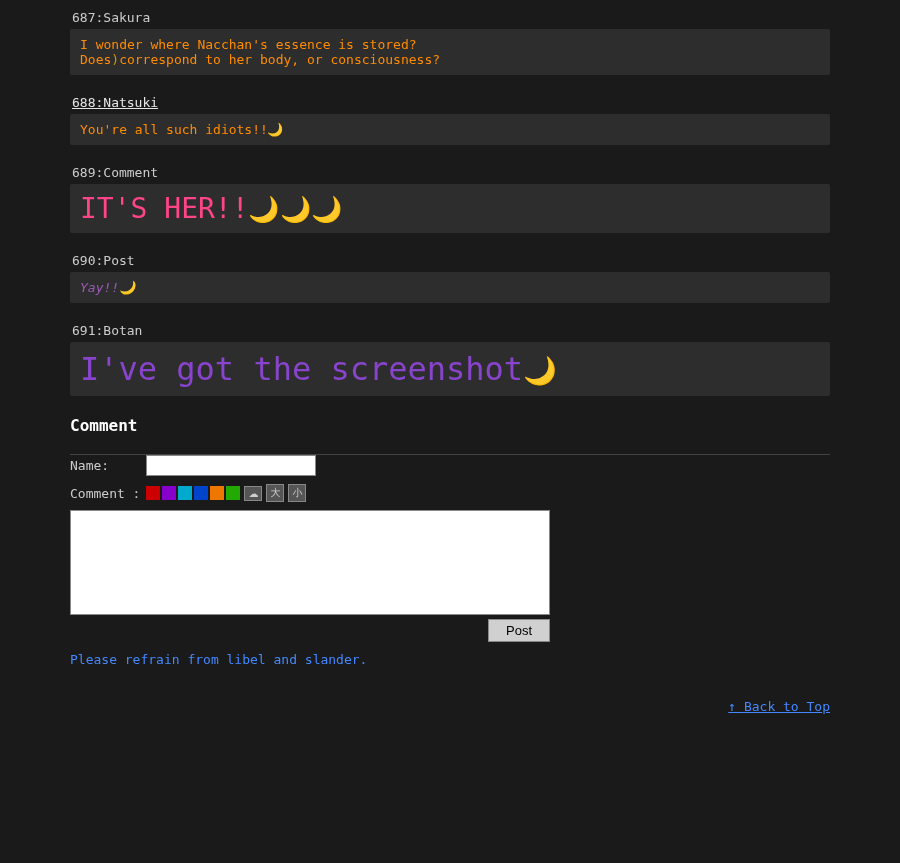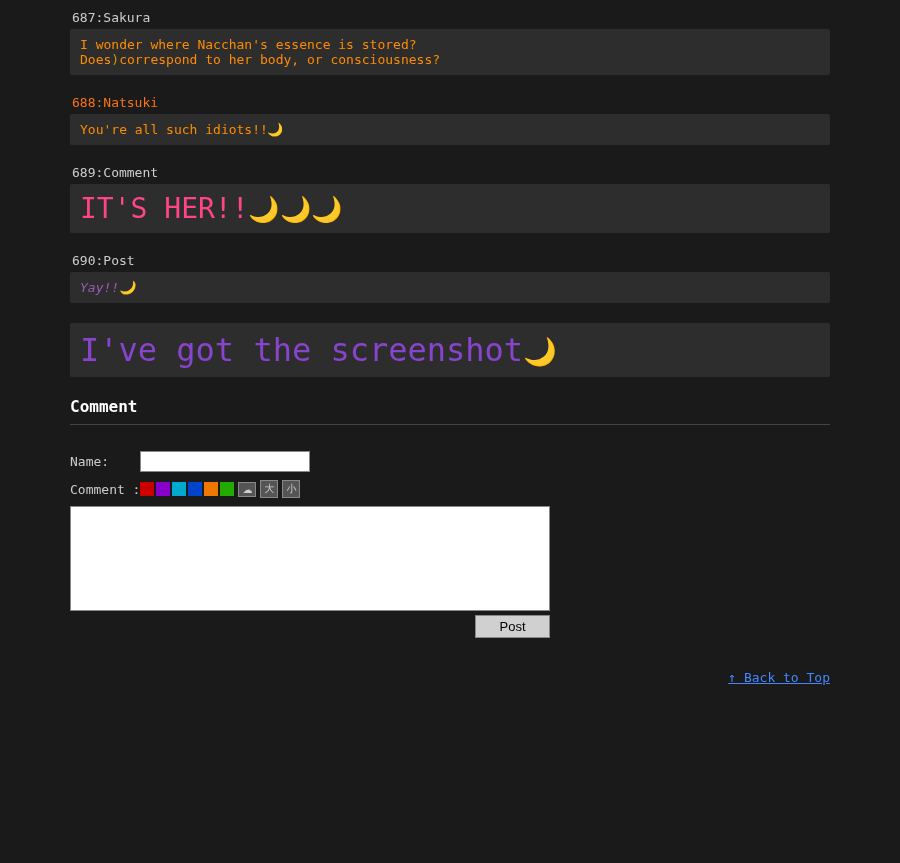--- a/index.html
+++ b/index.html
@@ -59,35 +59,36 @@
       font-size: 32px;
     }
     .emoji-char {
       color: #cc9900;
       font-size: 1em;
     }
     .section-title {
       color: #fff;
       font-size: 16px;
       font-weight: bold;
-      margin-bottom: 26px;
+      margin-bottom: 0;
       border-bottom: 1px solid #444;
-      padding-bottom: 8px;
+      padding-bottom: 19px;
     }
     .form-section {
       margin-top: 10px;
     }
     .form-row {
       display: flex;
       align-items: center;
       margin-bottom: 8px;
     }
     .form-label {
       color: #ccc;
       font-size: 13px;
+      margin-right: 6px;
       min-width: 70px;
     }
     .name-input {
       background: #fff;
       border: 1px solid #888;
       color: #000;
       font-size: 13px;
       padding: 2px 4px;
       width: 170px;
     }
@@ -132,21 +133,21 @@
     .post-btn {
       display: block;
       margin-left: auto;
       margin-top: 4px;
       background: #d0d0d0;
       border: 1px solid #888;
       color: #000;
       font-size: 13px;
       padding: 3px 16px;
       cursor: pointer;
-      width: 75px;
+      width: 62px;
     }
     .warning-text {
       color: #4488ff;
       font-size: 13px;
       margin-top: 10px;
     }
     .back-to-top {
       text-align: right;
       margin-top: 32px;
       color: #4488ff;
@@ -169,21 +170,21 @@
     <div class="comment-author">687:Sakura</div>
     <div class="comment-text">
       <span class="msg-687">
         I wonder where Nacchan's essence is stored?<br>
         Does<span class="emoji-char">)</span>correspond to her body, or consciousness?
       </span>
     </div>
   </div>
 
   <div class="comment-block">
-    <div class="comment-author" style="color:#f97316;">688:Natsuki</div>
+    <div class="comment-author" style="color:#e5e5e5;text-decoration:underline;">688:Natsuki</div>
     <div class="comment-text">
       <span class="msg-688">
         You're all such idiots!!<span class="emoji-char">🌙</span>
       </span>
     </div>
   </div>
 
   <div class="comment-block">
     <div class="comment-author">689:Comment</div>
     <div class="comment-text">
@@ -196,20 +197,21 @@
   <div class="comment-block">
     <div class="comment-author">690:Post</div>
     <div class="comment-text">
       <span class="msg-690">
         Yay!!<span class="emoji-char">🌙</span>
       </span>
     </div>
   </div>
 
   <div class="comment-block">
+    <div class="comment-author">691:Botan</div>
     <div class="comment-text">
       <span class="msg-691">
         I've got the screenshot<span class="emoji-char" style="font-size:0.85em;">🌙</span>
       </span>
     </div>
   </div>
 
   <div class="form-section">
     <div class="section-title">Comment</div>
 
@@ -233,19 +235,20 @@
       </div>
     </div>
 
     <div class="textarea-wrapper">
       <textarea class="comment-textarea" style=""></textarea>
       <div style="display:flex; justify-content:flex-end;">
         <button class="post-btn">Post</button>
       </div>
     </div>
 
+    <div class="warning-text">Please refrain from libel and slander.</div>
   </div>
 
   <div class="back-to-top">
     <a href="#">↑ Back to Top</a>
   </div>
 
 </div>
 
 </body></html>

